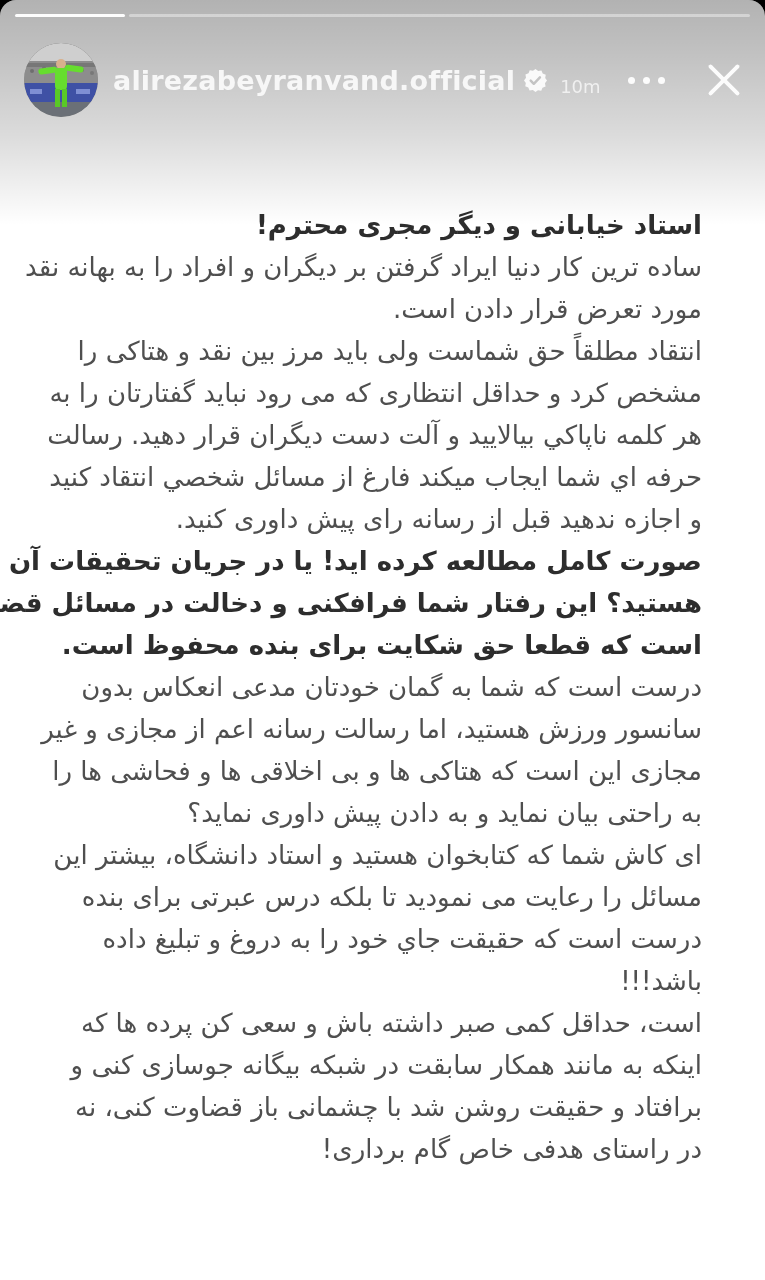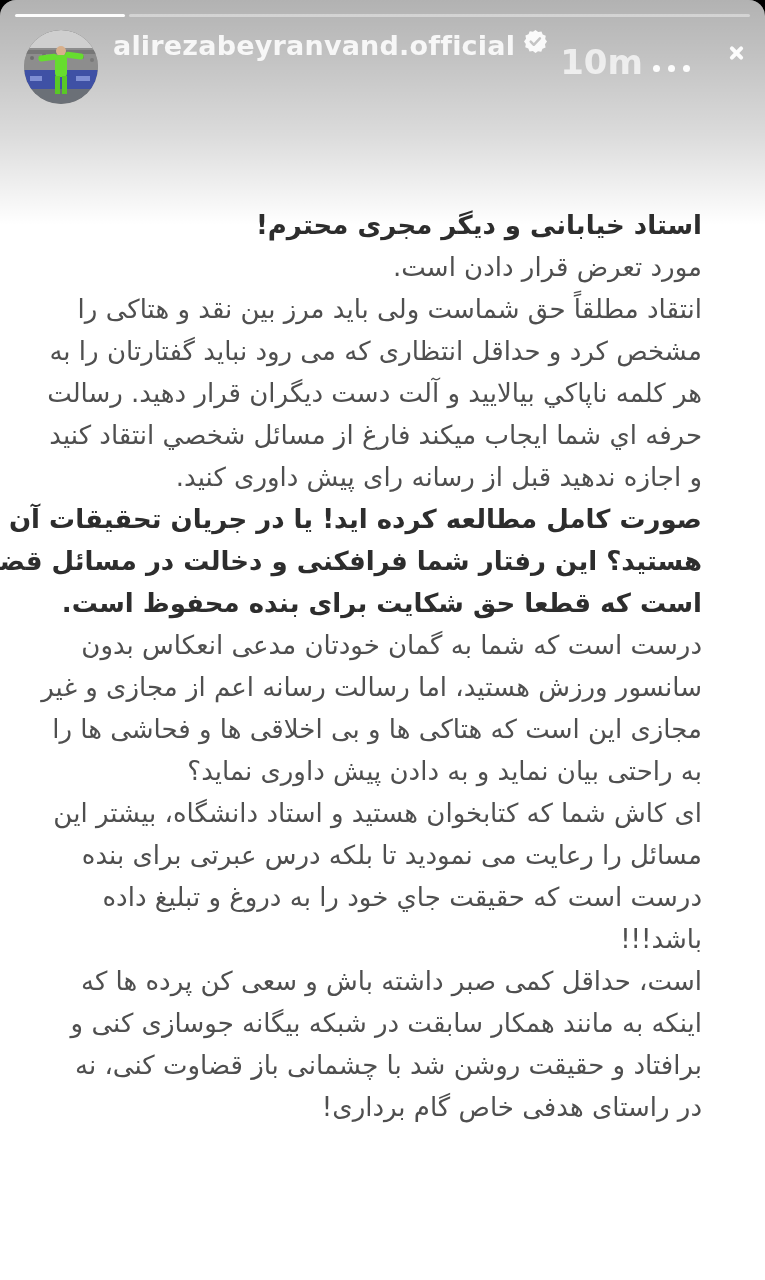--- a/index.html
+++ b/index.html
@@ -26,35 +26,35 @@
   }
   
   .progress-track{
     position:absolute;top:14px;left:15px;right:15px;height:3px;
     display:flex;gap:4px;align-items:stretch;
   }
   .progress-fill{background:#fdfdfd;border-radius:2px;}
   .progress-rest{flex:1;background:rgba(255,255,255,0.40);border-radius:2px;}
   
   .header{
-    position:absolute;top:30px;left:24px;right:18px;height:76px;
-    display:flex;
+    position:absolute;top:42px;left:24px;right:18px;height:76px;
+    display:flex;align-items:center;
   }
   .avatar{
     width:74px;height:74px;border-radius:50%;overflow:hidden;
     flex:0 0 auto;margin-right:15px;background:#888;
   }
   .avatar svg{display:block;}
   .username{
     color:#f7f7f7;font-size:27px;font-weight:600;letter-spacing:.2px;
     white-space:nowrap;
   }
   .badge{width:23px;height:23px;margin-left:9px;flex:0 0 auto;}
   .time{
-    color:rgba(255,255,255,0.70);font-size:34px;font-weight:700;
+    color:rgba(255,255,255,0.70);font-size:18px;font-weight:400;
     margin-left:13px;white-space:nowrap;margin-top:12px;
   }
   .spacer{flex:1;}
   .more-btn{
     display:flex;gap:8px;align-items:center;justify-content:center;
     padding:14px 10px;margin-right:26px;cursor:pointer;
     background:none;border:none;
   }
   .more-btn .dot{width:7px;height:7px;border-radius:50%;background:#fcfcfc;}
   .close-btn{
@@ -77,20 +77,21 @@
   .text-line{white-space:nowrap;}
   .text-line.bold{font-weight:700;color:#2d2d2d;}
 </style>
 </head>
 <body>
 
 <div class="story-card">
 
   <div class="text-block" id="text-block">
       <div class="text-line bold">استاد خیابانی و دیگر مجری محترم!</div>
+      <div class="text-line">ساده ترین کار دنیا ایراد گرفتن بر دیگران و افراد را به بهانه نقد</div>
       <div class="text-line">مورد تعرض قرار دادن است.</div>
       <div class="text-line">انتقاد مطلقاً حق شماست ولی باید مرز بین نقد و هتاکی را</div>
       <div class="text-line">مشخص کرد و حداقل انتظاری که می رود نباید گفتارتان را به</div>
       <div class="text-line">هر کلمه ناپاکي بیالایید و آلت دست دیگران قرار دهید. رسالت</div>
       <div class="text-line">حرفه اي شما ایجاب میکند فارغ از مسائل شخصي انتقاد کنید</div>
       <div class="text-line">و اجازه ندهید قبل از رسانه رای پیش داوری کنید.</div>
       <div class="text-line bold">صورت کامل مطالعه کرده اید! یا در جریان تحقیقات آن</div>
       <div class="text-line bold">هستید؟ این رفتار شما فرافکنی و دخالت در مسائل قضایی</div>
       <div class="text-line bold">است که قطعا حق شکایت برای بنده محفوظ است.</div>
       <div class="text-line">درست است که شما به گمان خودتان مدعی انعکاس بدون</div>

